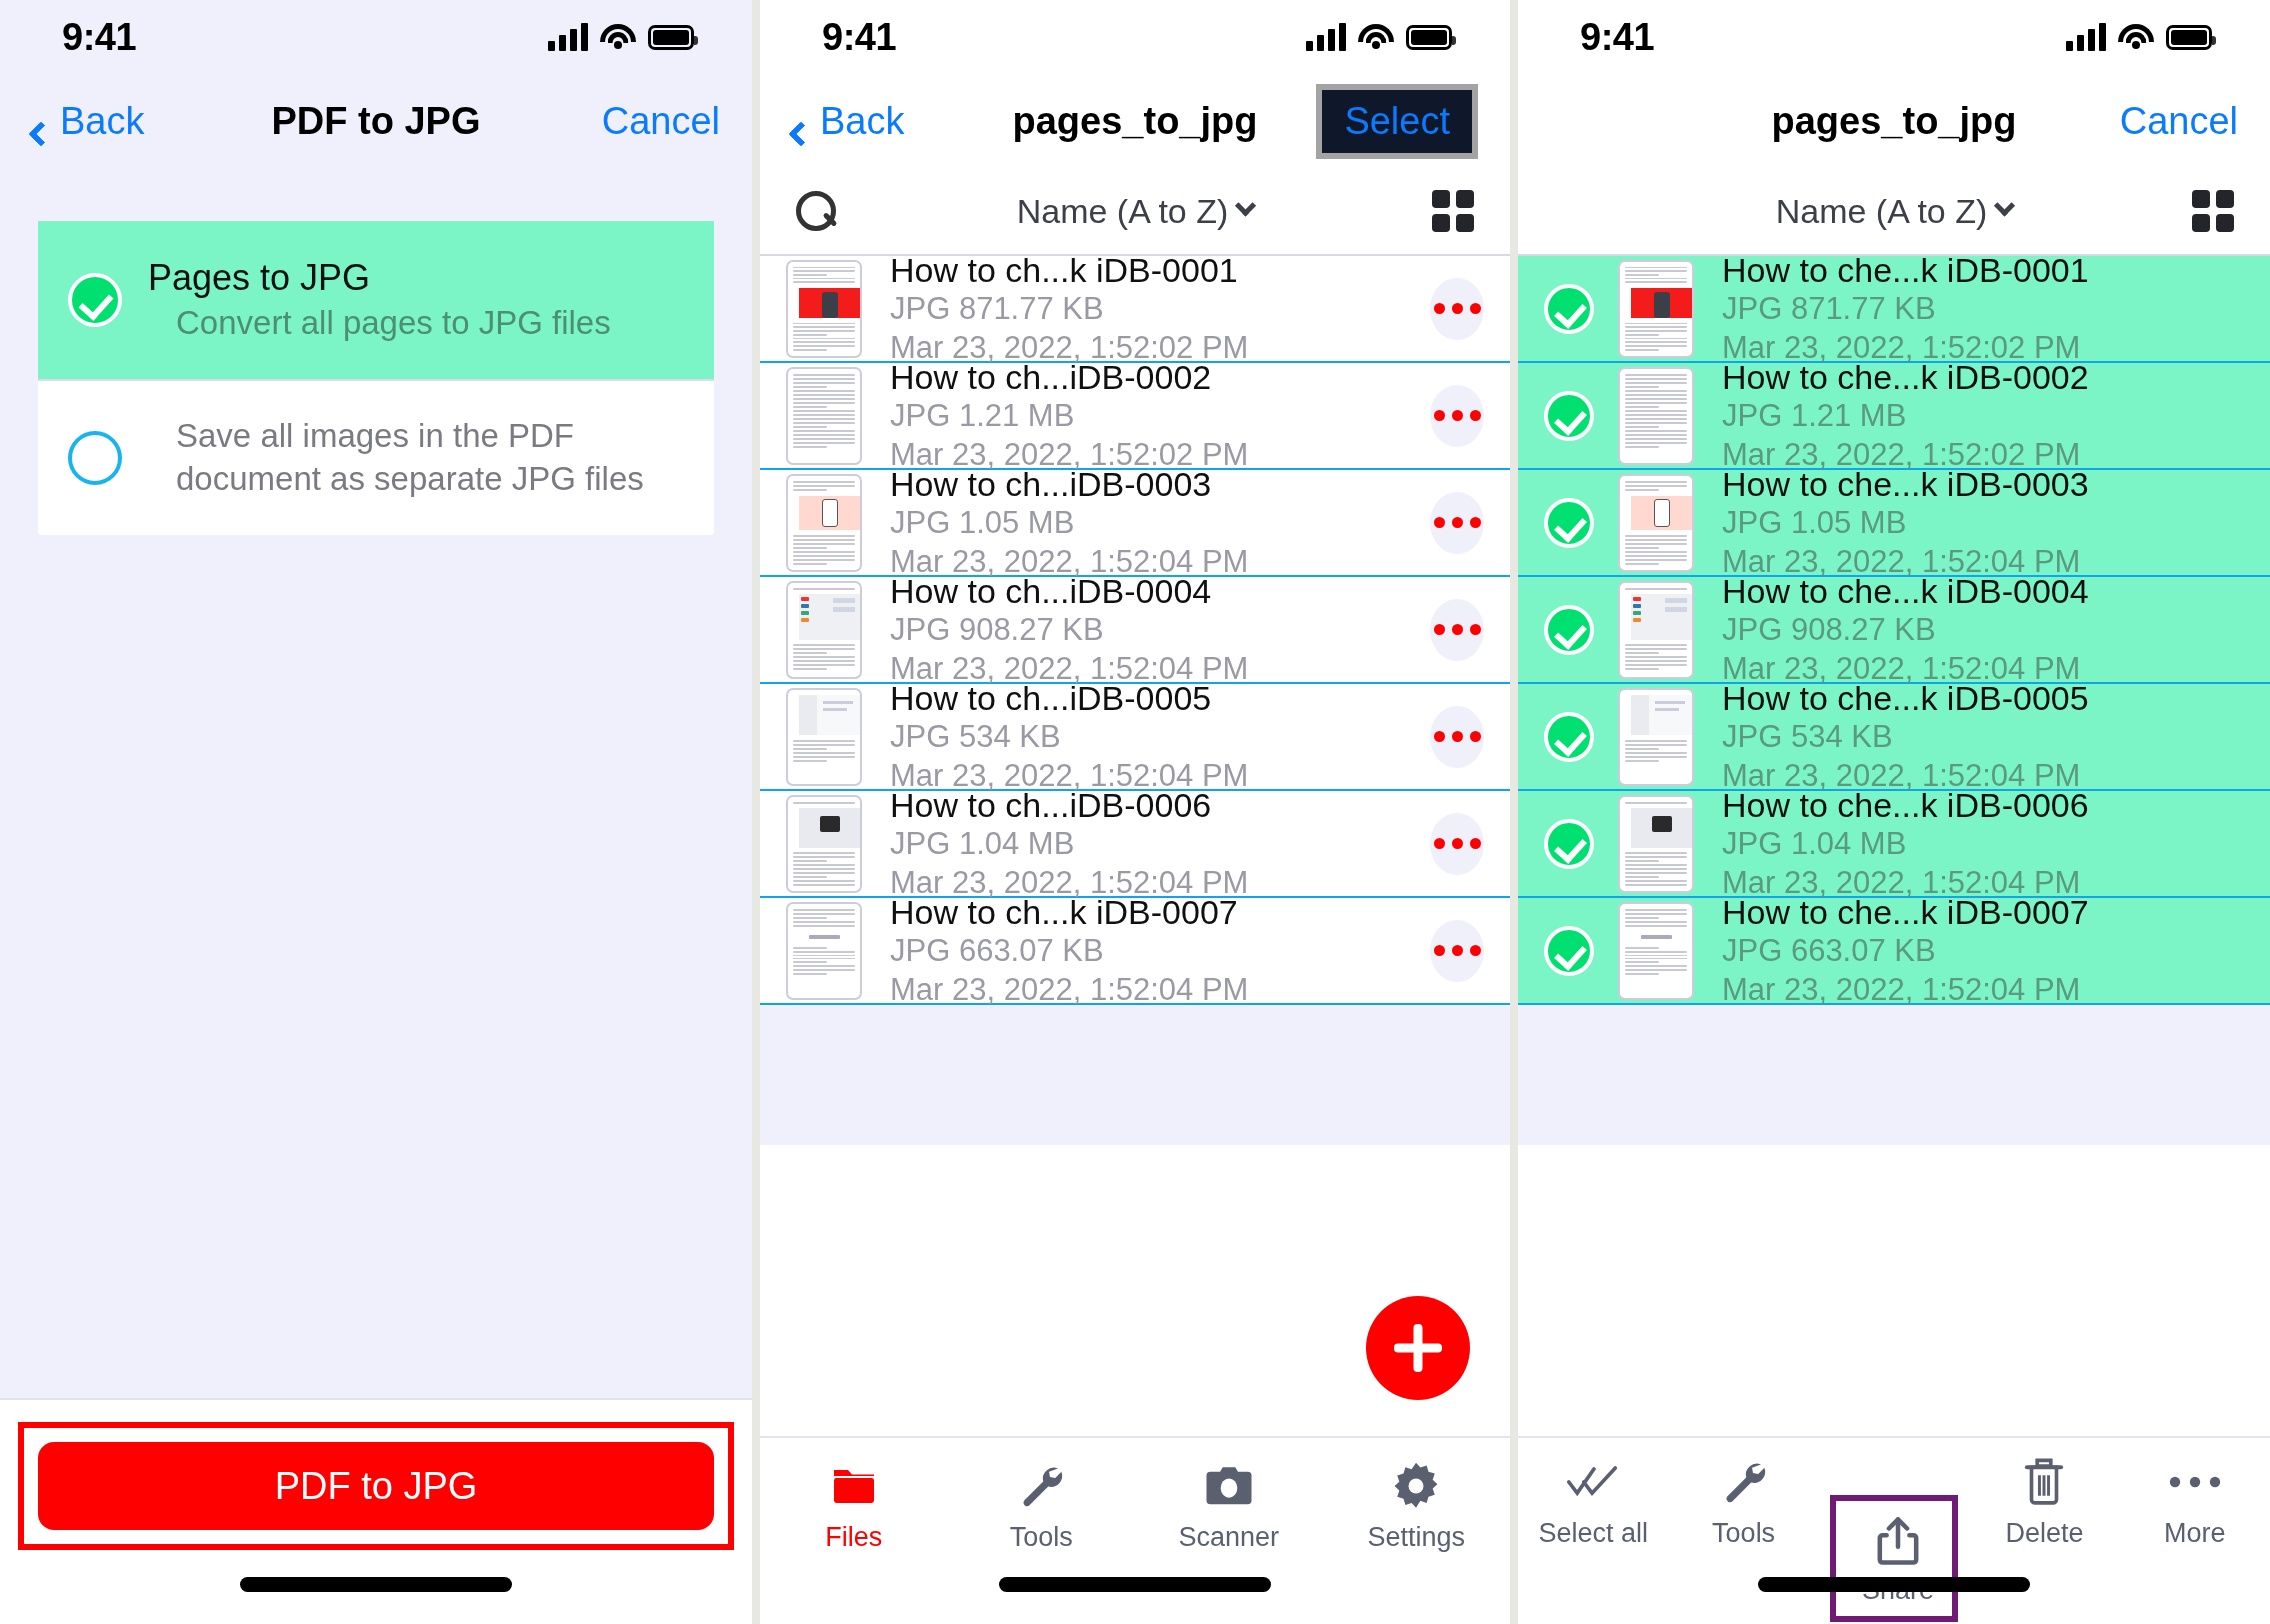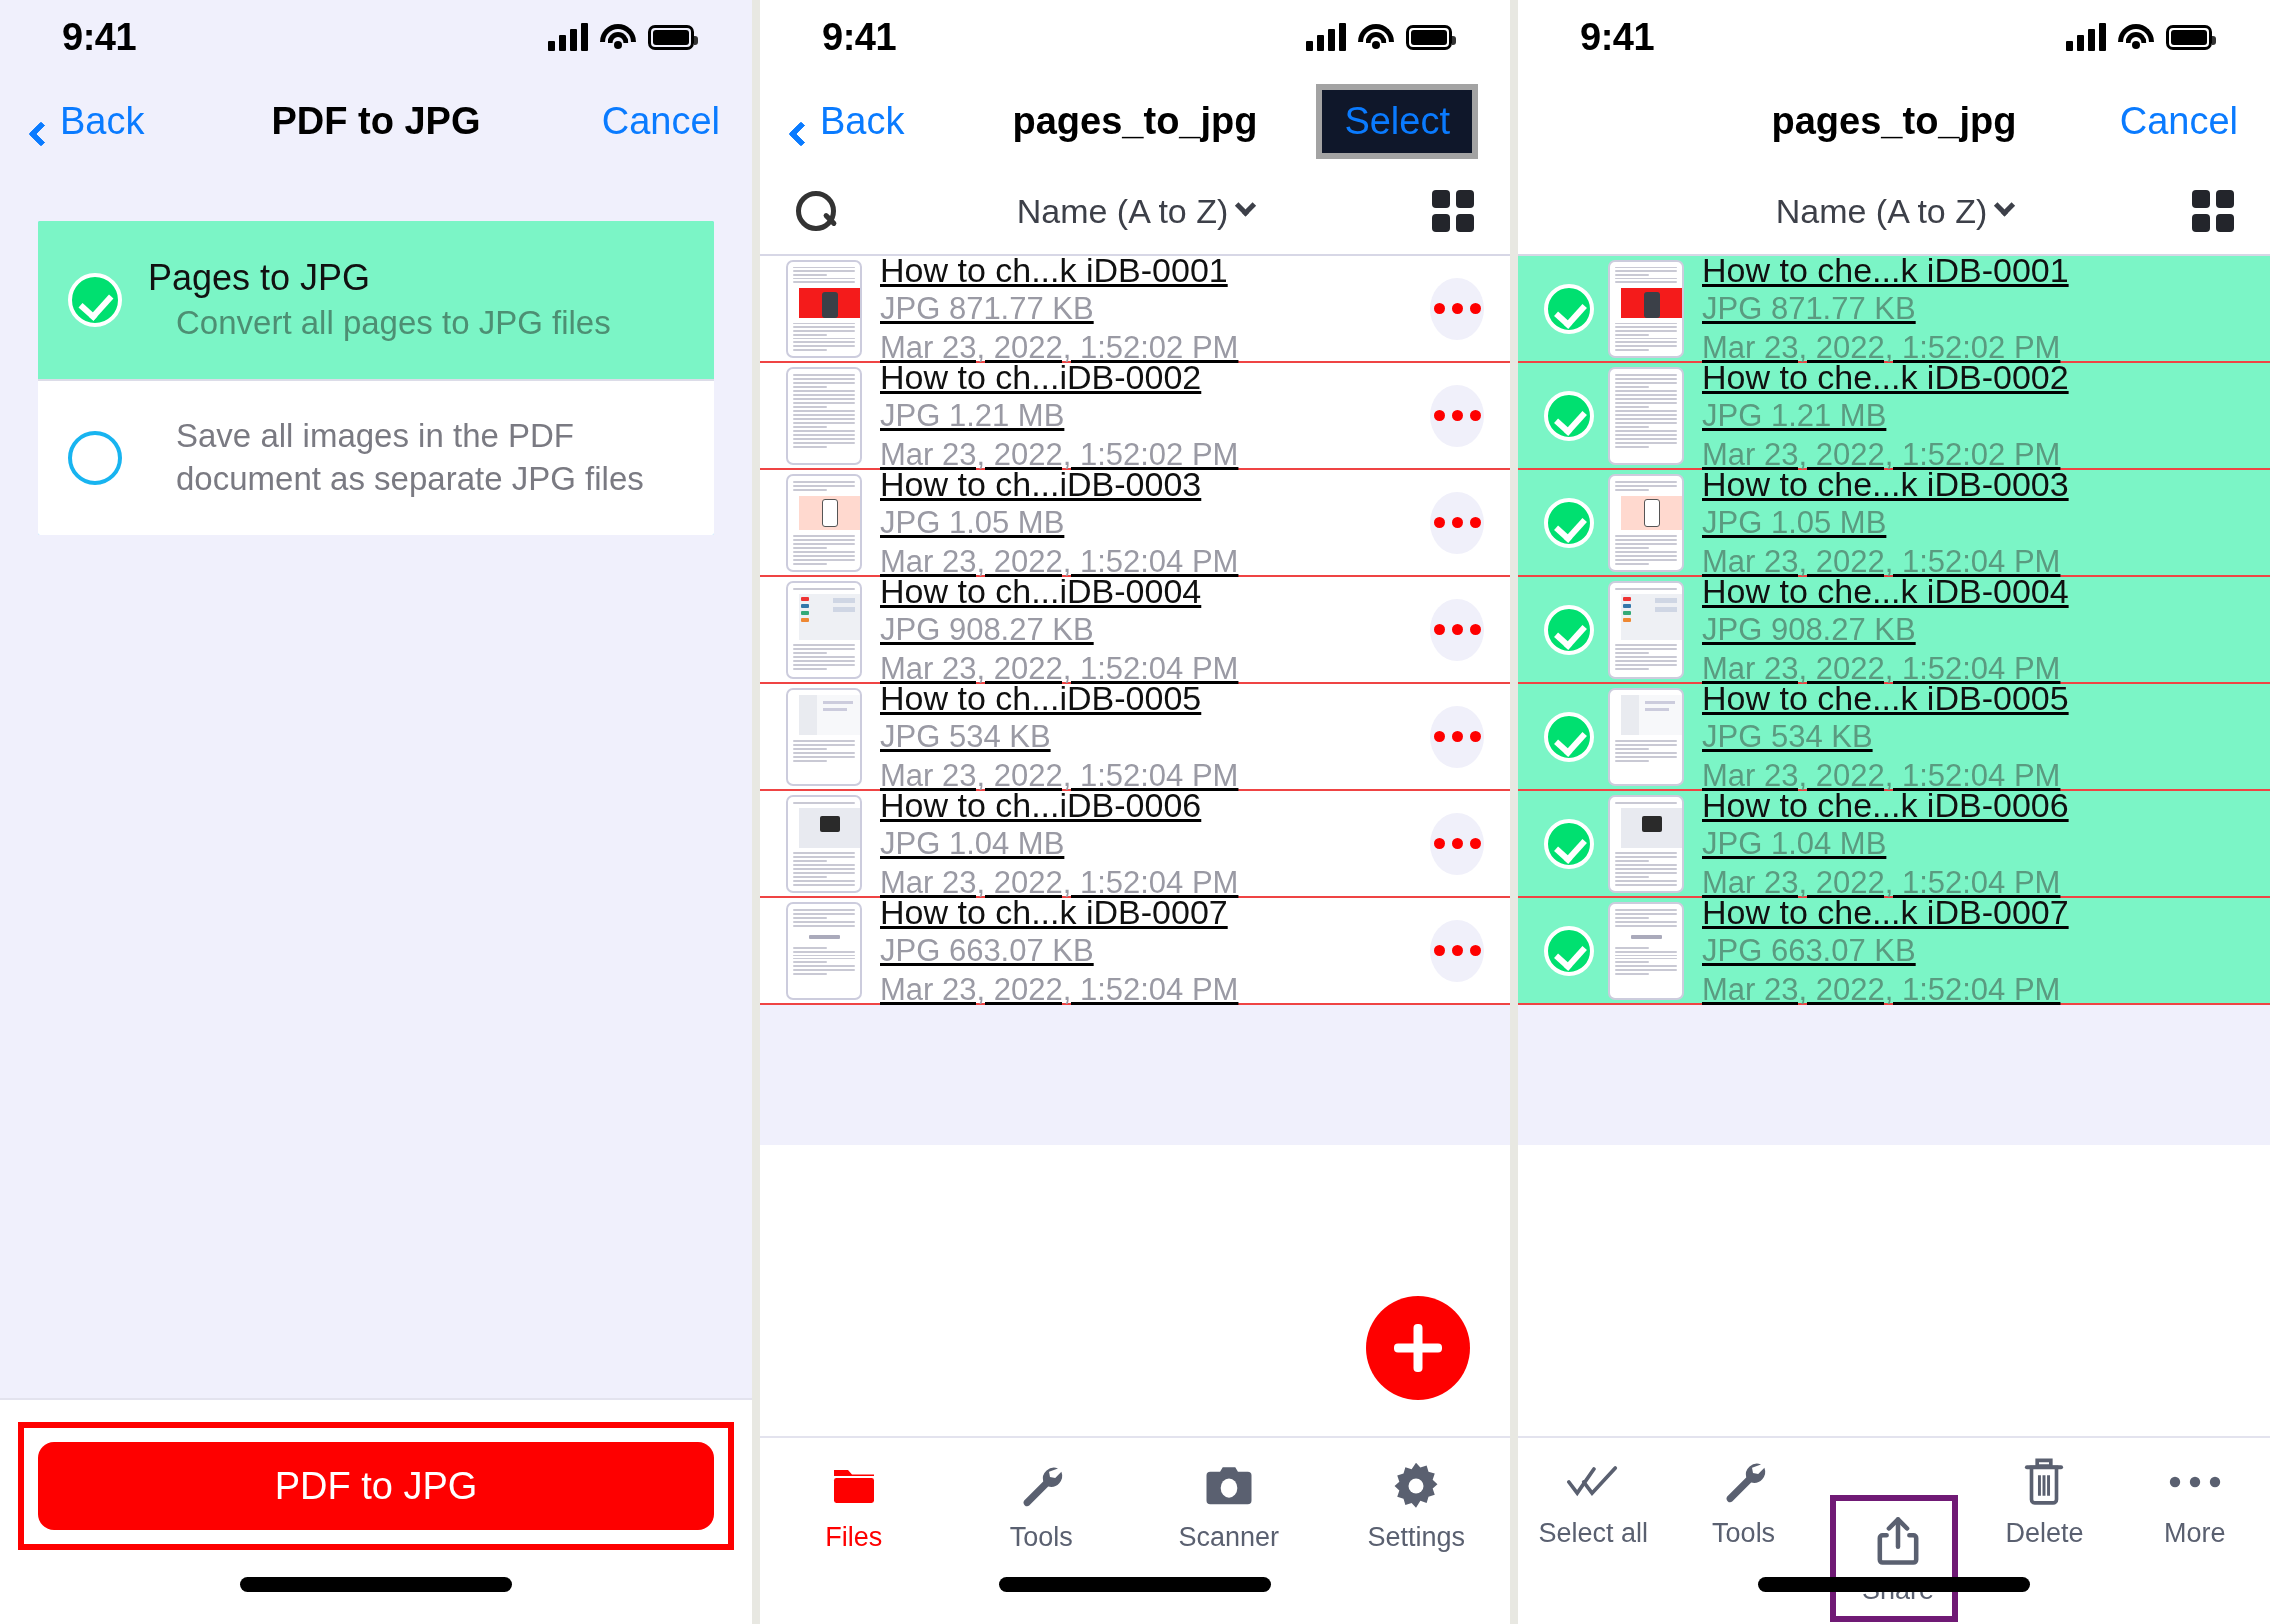--- a/index.html
+++ b/index.html
@@ -119,21 +119,21 @@
     display: flex; align-items: center; gap: 10px; font-size: 34px; color: #3d4049; cursor: pointer;
   }
   .chev-dn { width: 15px; height: 15px; border-right: 5px solid #3d4049; border-bottom: 5px solid #3d4049; transform: rotate(45deg) translate(-4px,-4px); }
   .grid-ico { margin-left: auto; display: grid; grid-template-columns: 18px 18px; grid-template-rows: 18px 18px; gap: 6px; cursor: pointer; }
   .grid-ico i { display: block; background: #23252b; border-radius: 4px; }
 
   
   .list { border-top: 2px solid #d7d7e6; }
   .frow {
     display: flex; align-items: center; height: 107px; padding: 0 26px;
-    border-bottom: 2px solid #ef4444; background: #fff; cursor: pointer; gap: 10px; text-decoration: underline;
+    border-bottom: 2px solid #0ea5e9; background: #fff; cursor: pointer; gap: 20px;
   }
   .frow.selected { background: #7bf5c6; }
   .check-sel {
     flex: 0 0 auto; width: 50px; height: 50px; border-radius: 50%; background: #00e070;
     border: 4px solid #fff; position: relative; margin-right: 4px;
   }
   .check-sel::after {
     content:''; position:absolute; left: 13px; top: 10px; width: 13px; height: 22px;
     border-right: 6px solid #fff; border-bottom: 6px solid #fff; transform: rotate(42deg);
   }

